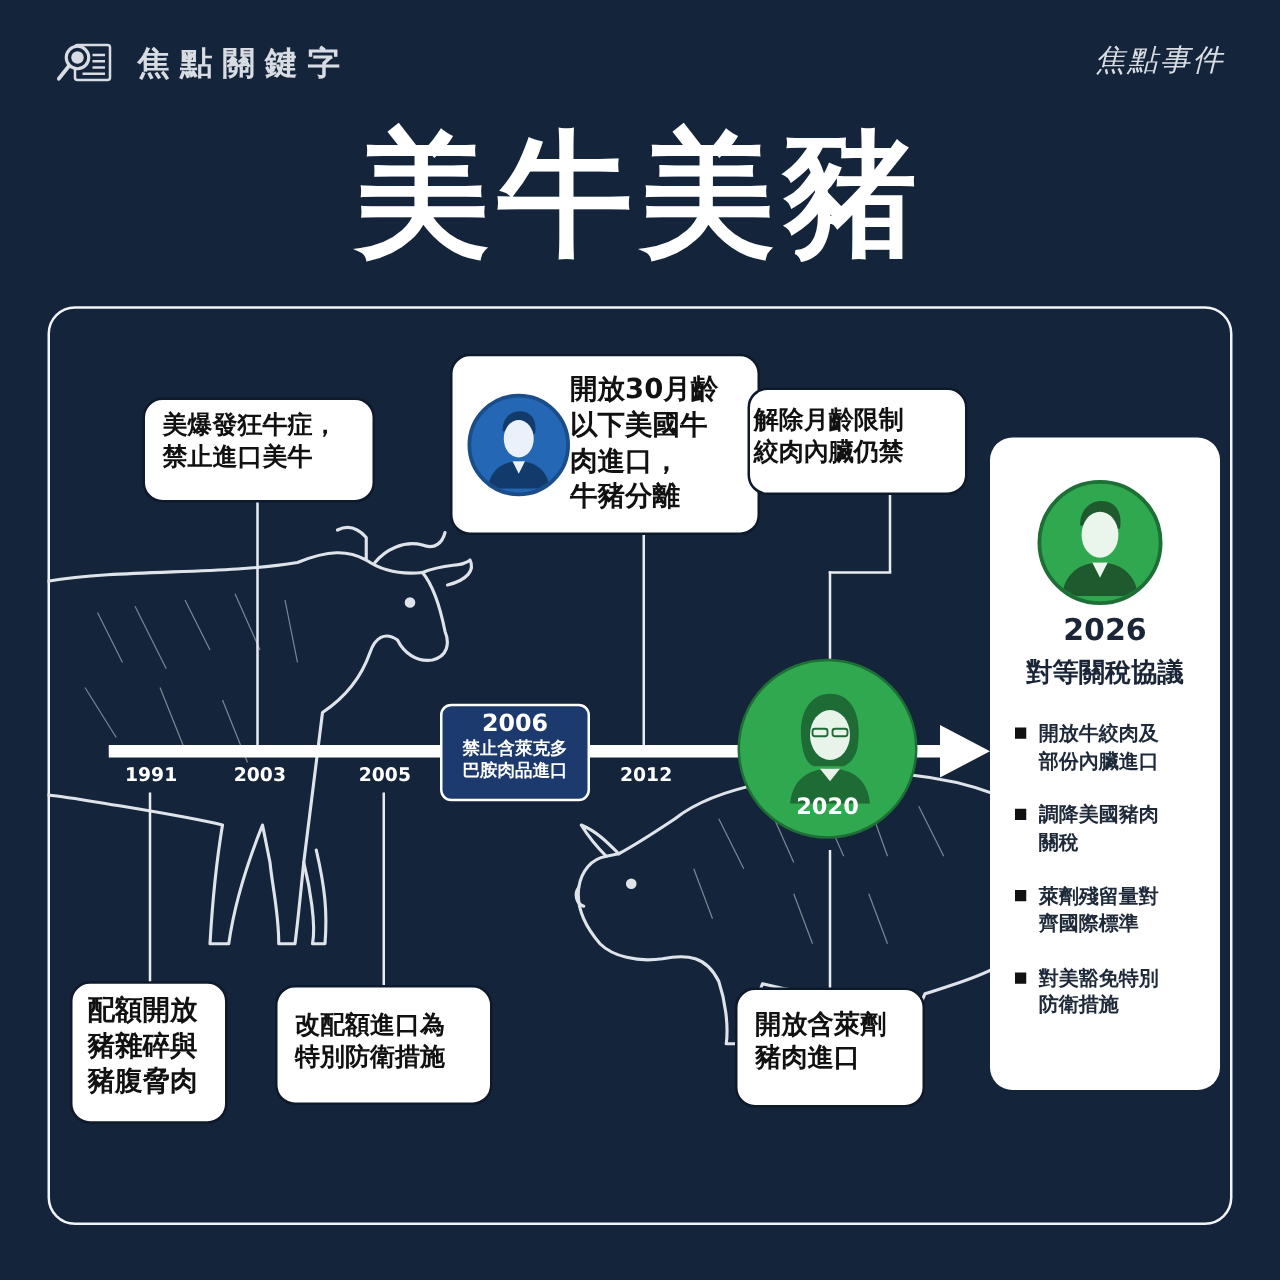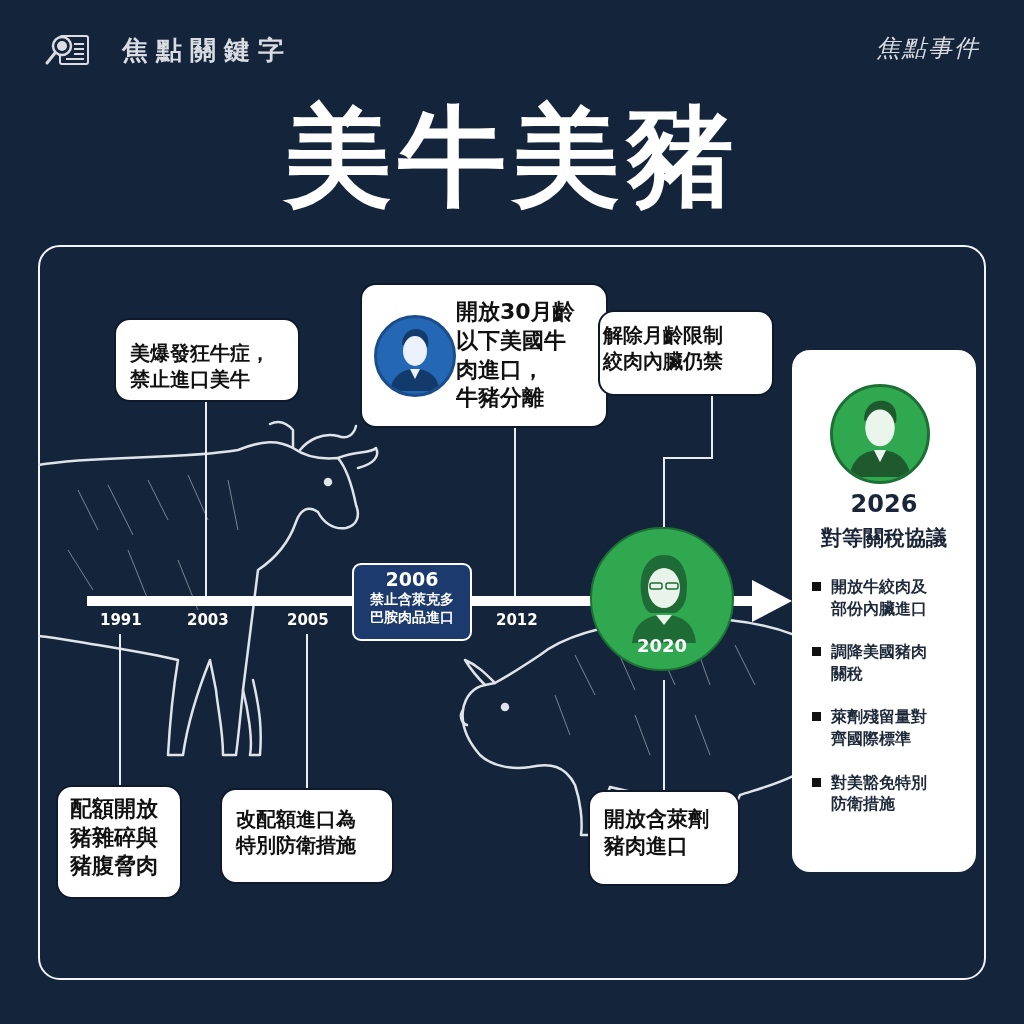--- a/index.html
+++ b/index.html
@@ -6,21 +6,21 @@
   html, body { width: 1024px; height: 1024px; overflow: hidden; }
   body {
     background: #14243a;
     font-family: "DejaVu Sans", "Liberation Sans", sans-serif;
     position: relative;
     color: #fff;
   }
   .abs { position: absolute; }
   .brand {
     left: 44px; top: 30px; height: 40px;
-    display: flex; align-items: center; gap: 26px;
+    display: flex; align-items: center; gap: 14px;
   }
   .brand-text { font-size: 26px; font-weight: bold; letter-spacing: 8px; color: #d9dde3; }
   .sig {
     right: 44px; top: 32px; font-family: "DejaVu Serif", serif;
     font-size: 24px; font-style: italic; color: #d9dde3; letter-spacing: 2px;
   }
   .title {
     left: 0; width: 1024px; top: 92px; text-align: center;
     font-size: 108px; font-weight: bold; color: #fff; letter-spacing: 6px; line-height: 130px;
   }
@@ -127,21 +127,21 @@
     <path d="M30 55 C25 30 35 12 52 12 C70 12 78 30 74 55 C72 65 65 70 62 70 L40 70 C35 70 31 62 30 55 Z" fill="#1f6b35"></path>
     <ellipse cx="52" cy="45" rx="16" ry="20" fill="#e8f4ea"></ellipse>
     <rect x="38" y="40" width="12" height="6" rx="2" fill="none" stroke="#1f6b35" stroke-width="1.5"></rect>
     <rect x="54" y="40" width="12" height="6" rx="2" fill="none" stroke="#1f6b35" stroke-width="1.5"></rect>
     <path d="M20 100 C22 80 35 72 52 72 C70 72 82 80 84 100 Z" fill="#1f6b35"></path>
     <path d="M44 72 L52 82 L60 72 Z" fill="#e8f4ea"></path>
   </svg>
   <div style="font-size:18px;font-weight:bold;color:#fff;margin-top:-8px;">2020</div>
 </div>
 
-<div class="abs card" style="left:114px;top:318px;width:186px;height:84px;padding:20px 14px;">
+<div class="abs card" style="left:114px;top:318px;width:186px;height:84px;padding:6px 14px;">
   <div class="card-text" style="font-size:20px">美爆發狂牛症，</div>
   <div class="card-text" style="font-size:20px">禁止進口美牛</div>
 </div>
 
 <div class="abs card" style="left:360px;top:283px;width:248px;height:145px;display:flex;align-items:center;gap:0;padding:8px 12px;">
   <div class="portrait" style="width:82px;height:82px;background:#2467b5;border:3px solid #1a4d8a;flex:none;">
     <svg width="70" height="70" viewBox="0 0 70 70">
       <path d="M22 24 C22 12 30 8 36 8 C44 8 50 14 48 26 Z" fill="#123a6b"></path>
       <ellipse cx="35" cy="30" rx="12" ry="15" fill="#eaf1fa"></ellipse>
       <path d="M10 70 C12 55 22 48 35 48 C48 48 58 55 60 70 Z" fill="#123a6b"></path>

